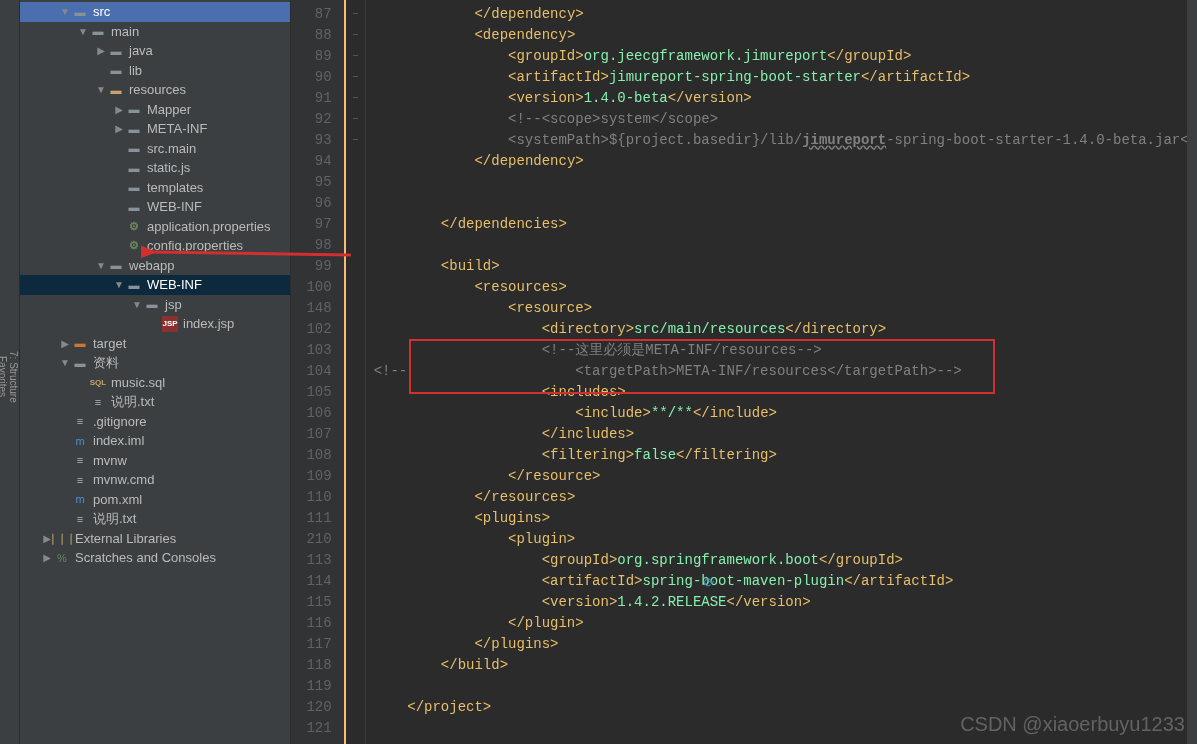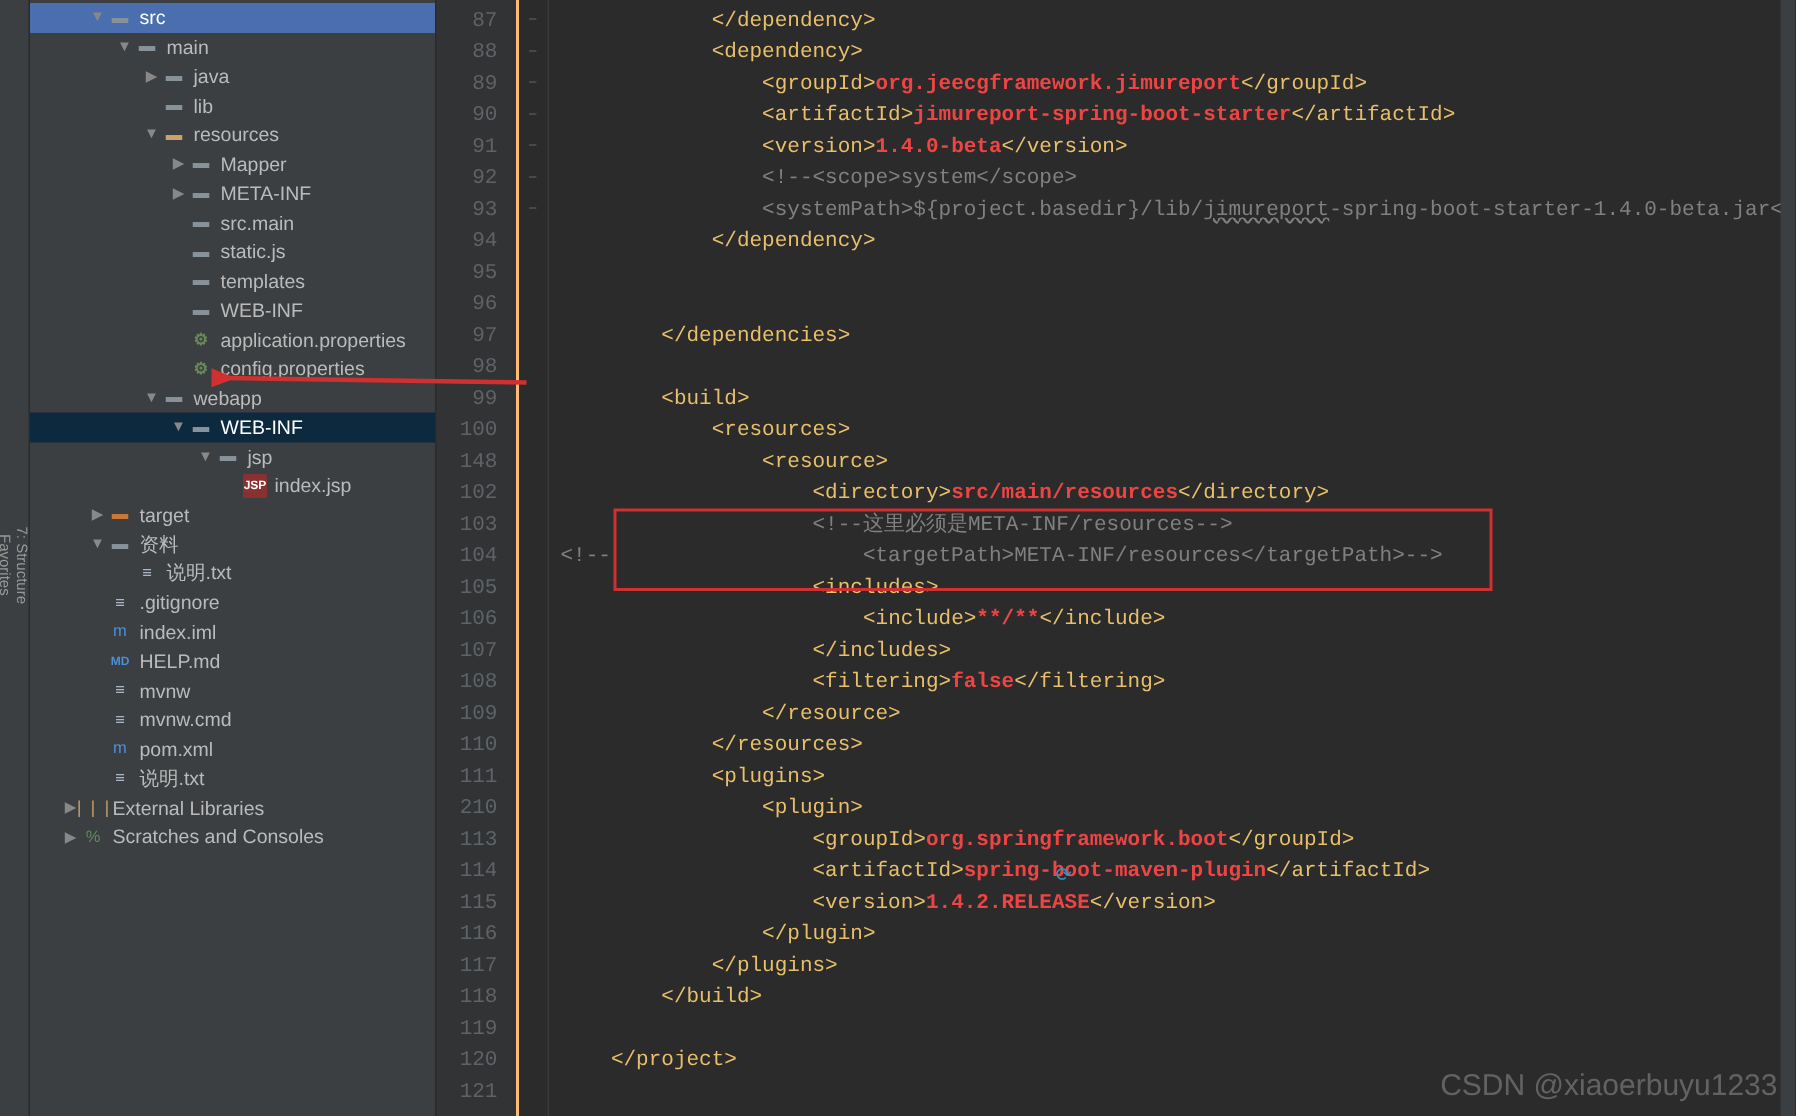--- a/index.html
+++ b/index.html
@@ -93,23 +93,23 @@
     user-select: none;
   }
   .code {
     flex: 1;
     padding: 4px 0 4px 8px;
     line-height: 21px;
     white-space: pre;
     overflow: hidden;
   }
   .t-tag { color: #e8bf6a; }
-  .t-txt { color: #ef4444; font-weight: bold; }
+  .t-txt { color: #86efac; }
   .t-cmt { color: #808080; }
-  .t-warn { color:#808080; text-decoration: underline wavy #808080;}
+  .t-warn { color:#808080; text-decoration: underline wavy #808080; font-weight: bold;}
   .redbox {
     position: absolute;
     border: 2px solid #d03030;
     pointer-events: none;
   }
   .arrow-annot {
     position: absolute;
     pointer-events: none;
   }
   .reload-icn {
@@ -259,40 +259,40 @@
         </div>
         <div class="tree-row">
           <span class="indent" style="width: 38px;"></span>
           <span class="arrow">▼</span>
           <span class="icn icn-folder">▬</span>
           <span class="tree-label">资料</span>
         </div>
         <div class="tree-row">
           <span class="indent" style="width: 56px;"></span>
           <span class="arrow"></span>
+          <span class="icn icn-sql">SQL</span>
+          <span class="tree-label">music.sql</span>
+        </div>
+        <div class="tree-row">
+          <span class="indent" style="width: 56px;"></span>
+          <span class="arrow"></span>
           <span class="icn icn-file">≡</span>
           <span class="tree-label">说明.txt</span>
         </div>
         <div class="tree-row">
           <span class="indent" style="width: 38px;"></span>
           <span class="arrow"></span>
           <span class="icn icn-file">≡</span>
           <span class="tree-label">.gitignore</span>
         </div>
         <div class="tree-row">
           <span class="indent" style="width: 38px;"></span>
           <span class="arrow"></span>
           <span class="icn icn-iml">m</span>
           <span class="tree-label">index.iml</span>
-        </div>
-        <div class="tree-row">
-          <span class="indent" style="width: 38px;"></span>
-          <span class="arrow"></span>
-          <span class="icn icn-md">MD</span>
-          <span class="tree-label">HELP.md</span>
         </div>
         <div class="tree-row">
           <span class="indent" style="width: 38px;"></span>
           <span class="arrow"></span>
           <span class="icn icn-file">≡</span>
           <span class="tree-label">mvnw</span>
         </div>
         <div class="tree-row">
           <span class="indent" style="width: 38px;"></span>
           <span class="arrow"></span>

